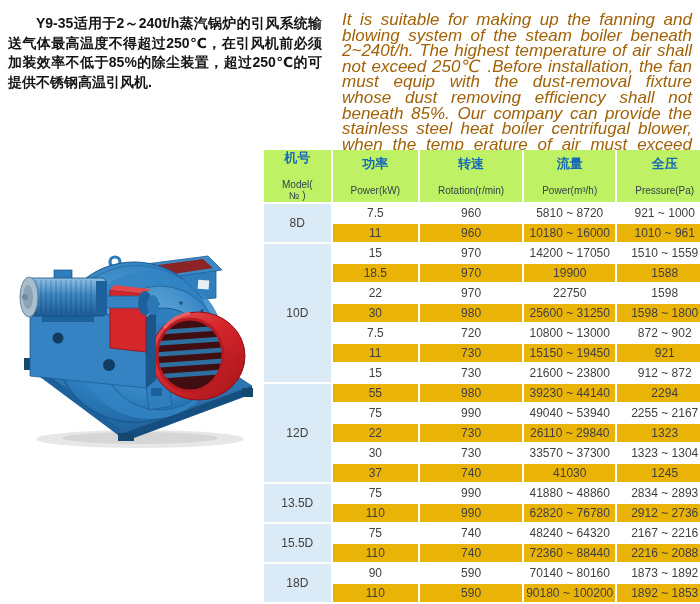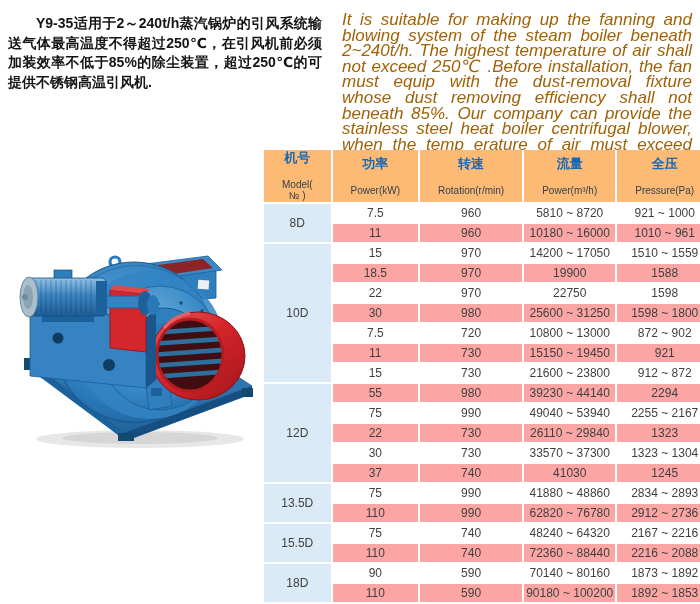--- a/index.html
+++ b/index.html
@@ -19,32 +19,32 @@
     text-align:justify;
     font-style:italic;
   }
   .fan-wrap { position:absolute; left:14px; top:236px; width:252px; height:224px; }
   .spec-table {
     position:absolute; left:262px; top:148px;
     border-collapse:separate; border-spacing:2px;
     font-family:"Liberation Sans","DejaVu Sans",sans-serif;
   }
   .spec-table th {
-    background:#fdba74; height:28px; vertical-align:middle; text-align:center;
+    background:#bef264; height:28px; vertical-align:middle; text-align:center;
     font-weight:normal; padding:1px 18px;
   }
   .spec-table th .zh { font-size:13px; font-weight:bold; color:#1769b8; line-height:14px; }
   .spec-table th .en { font-size:10px; color:#34404c; line-height:11px;margin-top:14px; }
   .spec-table td {
     height:18px; text-align:center; vertical-align:middle;
     font-size:12px; color:#3f3f3f; padding:0 2px; white-space:nowrap;
   }
   .model-cell { background:#daeaf6; font-size:12.5px; color:#3b3b3b;margin-top:24px; }
   .data-cell { background:#ffffff; }
-  .data-cell.alt { background:#fca5a5; }
+  .data-cell.alt { background:#eab308; }
   .col-model   { width:66px; }
   .col-power   { width:56px; }
   .col-rotation{ width:64px; }
   .col-volume  { width:110px; }
   .col-pressure{ width:83px; }
 </style>
 </head>
 <body>
 
 <div class="page">

